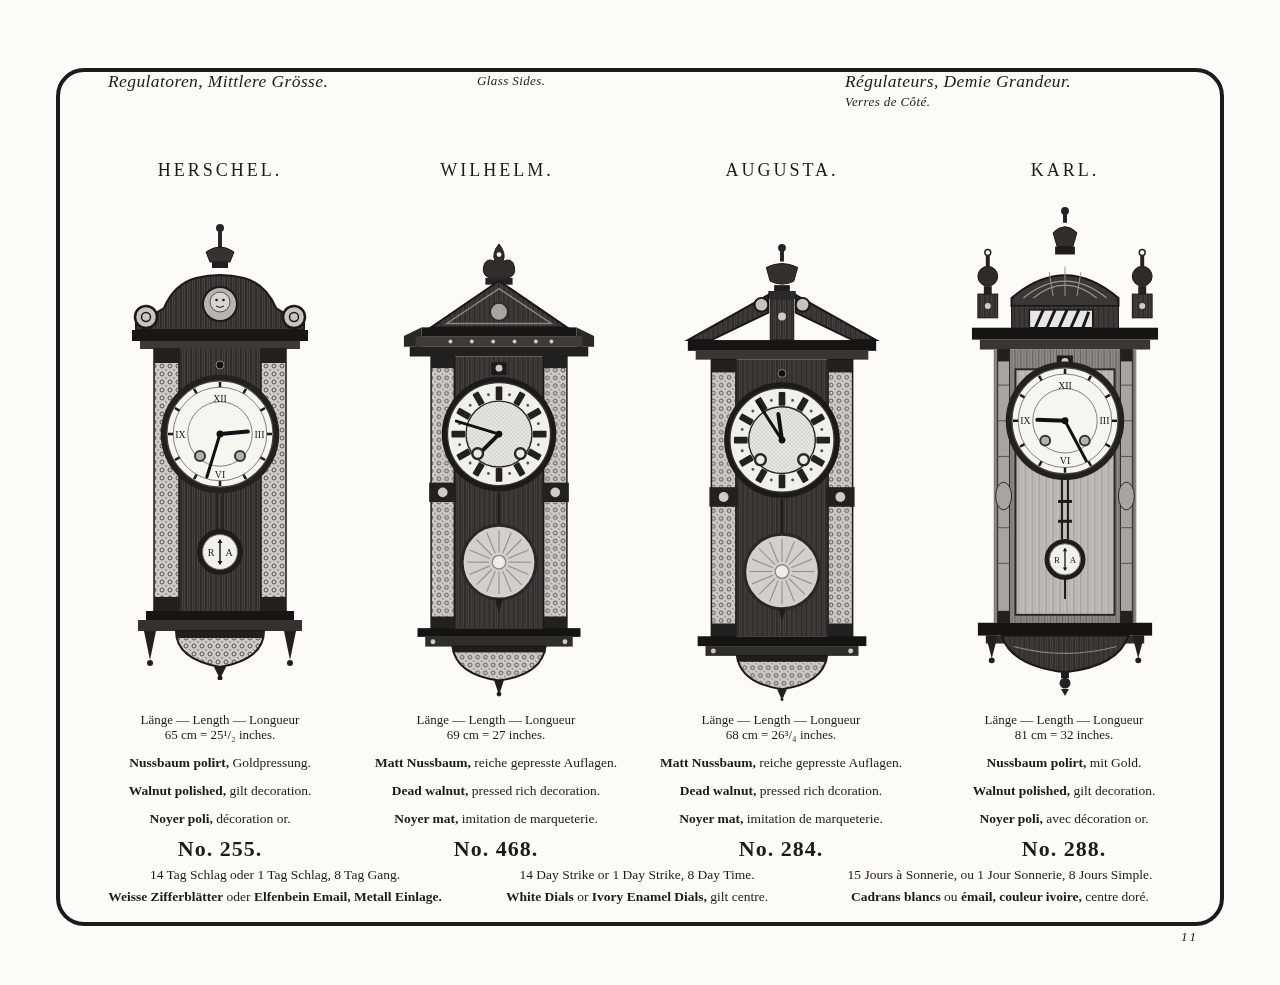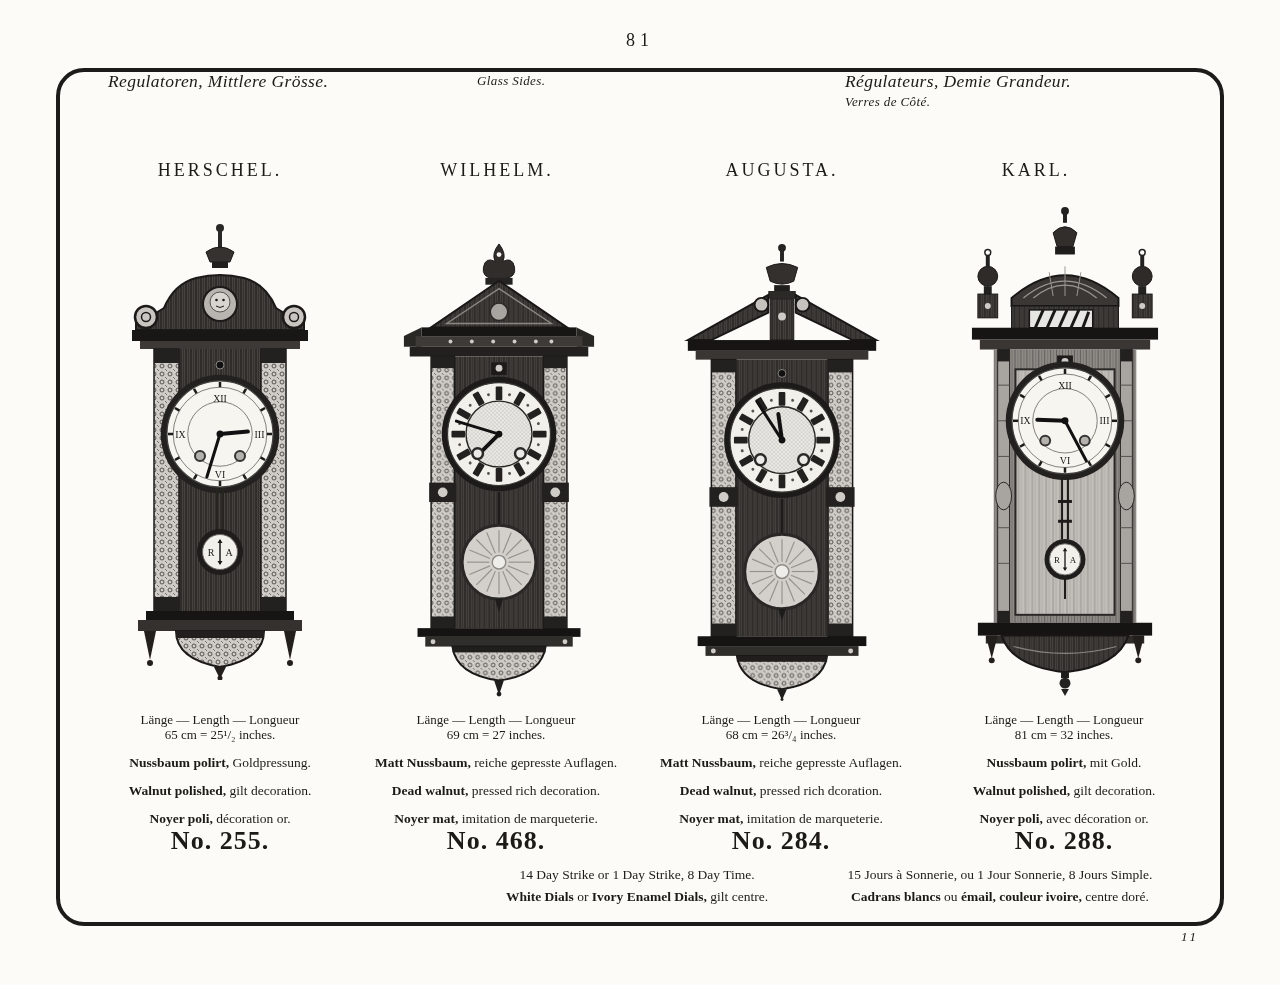--- a/index.html
+++ b/index.html
@@ -8,31 +8,31 @@
   .frame{position:absolute;left:56px;top:68px;width:1160px;height:850px;border:4px solid #1c1b19;border-radius:28px;}
   .pagenum-top{position:absolute;top:30px;left:0;width:100%;text-align:center;font-size:18px;letter-spacing:5px;}
   .pagenum-bottom{position:absolute;top:929px;left:1181px;font-size:13px;letter-spacing:3px;font-style:italic;}
   .hdr{position:absolute;top:71px;text-align:left;font-style:italic;}
   .hdr .t{font-size:17.5px;letter-spacing:.4px;}
   .hdr .s{font-size:13px;margin-top:2px;letter-spacing:.4px;}
   .hdr-de{left:108px;width:320px;}
   .hdr-en{left:477px;width:320px;}
   .hdr-fr{left:845px;width:325px;}
   .cname{position:absolute;top:160px;width:280px;text-align:center;font-size:18px;letter-spacing:3px;}
-  .cn-h{left:80px;} .cn-w{left:357px;} .cn-a{left:642px;} .cn-k{left:896px;}
+  .cn-h{left:80px;} .cn-w{left:357px;} .cn-a{left:642px;} .cn-k{left:925px;}
   .clock-art{position:absolute;}
   .art-h{left:110px;top:218px;}
   .art-w{left:396px;top:242px;}
   .art-a{left:678px;top:240px;}
   .art-k{left:954px;top:203px;}
   .tblock{position:absolute;top:712px;width:300px;text-align:center;font-size:13px;line-height:1.18;}
   .tb-h{left:70px;} .tb-w{left:346px;} .tb-a{left:631px;} .tb-k{left:914px;}
   .desc{font-size:13.5px;margin-top:12px;}
   .b{font-weight:bold;margin-top:41px;}
-  .num{font-size:26px;font-weight:bold;letter-spacing:1px;}
+  .num{font-size:22px;font-weight:bold;margin-top:10px;letter-spacing:1px;}
   .fcol{position:absolute;top:864px;text-align:center;font-size:13.5px;line-height:1.6;}
   .fc-de{left:75px;width:400px;}
   .fc-en{left:447px;width:380px;}
   .fc-fr{left:800px;width:400px;}
   svg text{font-family:"Liberation Serif",serif;}
 </style>
 </head>
 <body>
 
 <div class="page">
@@ -154,21 +154,20 @@
         <circle r="17.5" fill="#f2f0eb" stroke="#6b6864" stroke-width="1"></circle>
         <line y1="-12" y2="12" stroke="#1b1a18" stroke-width="1.5"></line>
         <path d="M-2.5 -9 L0 -13 L2.5 -9 Z" fill="#1b1a18"></path>
         <path d="M-2.5 9 L0 13 L2.5 9 Z" fill="#1b1a18"></path>
         <text x="-9" y="4" font-size="10" text-anchor="middle" fill="#1b1a18">R</text>
         <text x="9" y="4" font-size="10" text-anchor="middle" fill="#1b1a18">A</text>
       </g>
     </defs>
   </svg>
 
-  <div class="pagenum-top">81</div>
   <div class="frame"></div>
 
   <div class="hdr hdr-de">
     <div class="t">Regulatoren, Mittlere Grösse.</div>
   </div>
   <div class="hdr hdr-en">
     <div class="s">Glass Sides.</div>
   </div>
   <div class="hdr hdr-fr">
     <div class="t">Régulateurs, Demie Grandeur.</div>
@@ -429,20 +428,24 @@
 
   <div class="tblock tb-k">
     <div>Länge — Length — Longueur</div>
     <div>81 cm = 32 inches.</div>
     <div class="desc"><span class="b">Nussbaum polirt,</span><span> mit Gold.</span></div>
     <div class="desc"><span class="b">Walnut polished,</span><span> gilt decoration.</span></div>
     <div class="desc"><span class="b">Noyer poli,</span><span> avec décoration or.</span></div>
     <div class="num">No. 288.</div>
   </div>
 
+  <div class="fcol fc-de">
+    <div>14 Tag Schlag oder 1 Tag Schlag, 8 Tag Gang.</div>
+    <div><span class="b">Weisse Zifferblätter</span><span> oder </span><span class="b">Elfenbein Email, Metall Einlage.</span><span></span></div>
+  </div>
   <div class="fcol fc-en">
     <div>14 Day Strike or 1 Day Strike, 8 Day Time.</div>
     <div><span class="b">White Dials</span><span> or </span><span class="b">Ivory Enamel Dials,</span><span> gilt centre.</span></div>
   </div>
   <div class="fcol fc-fr">
     <div>15 Jours à Sonnerie, ou 1 Jour Sonnerie, 8 Jours Simple.</div>
     <div><span class="b">Cadrans blancs</span><span> ou </span><span class="b">émail, couleur ivoire,</span><span> centre doré.</span></div>
   </div>
 
   <div class="pagenum-bottom">11</div>

